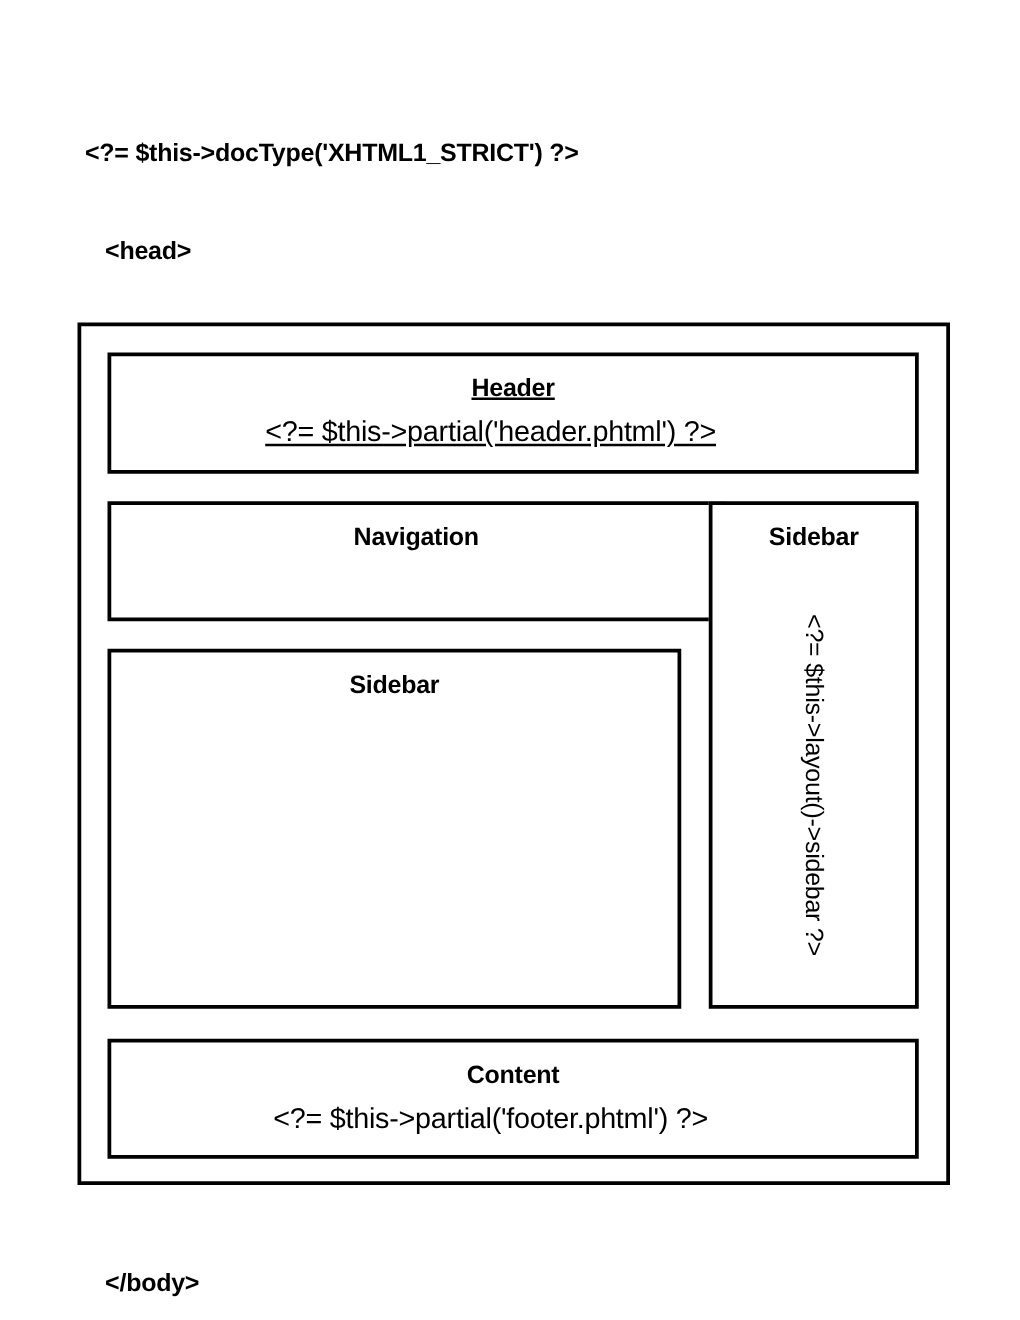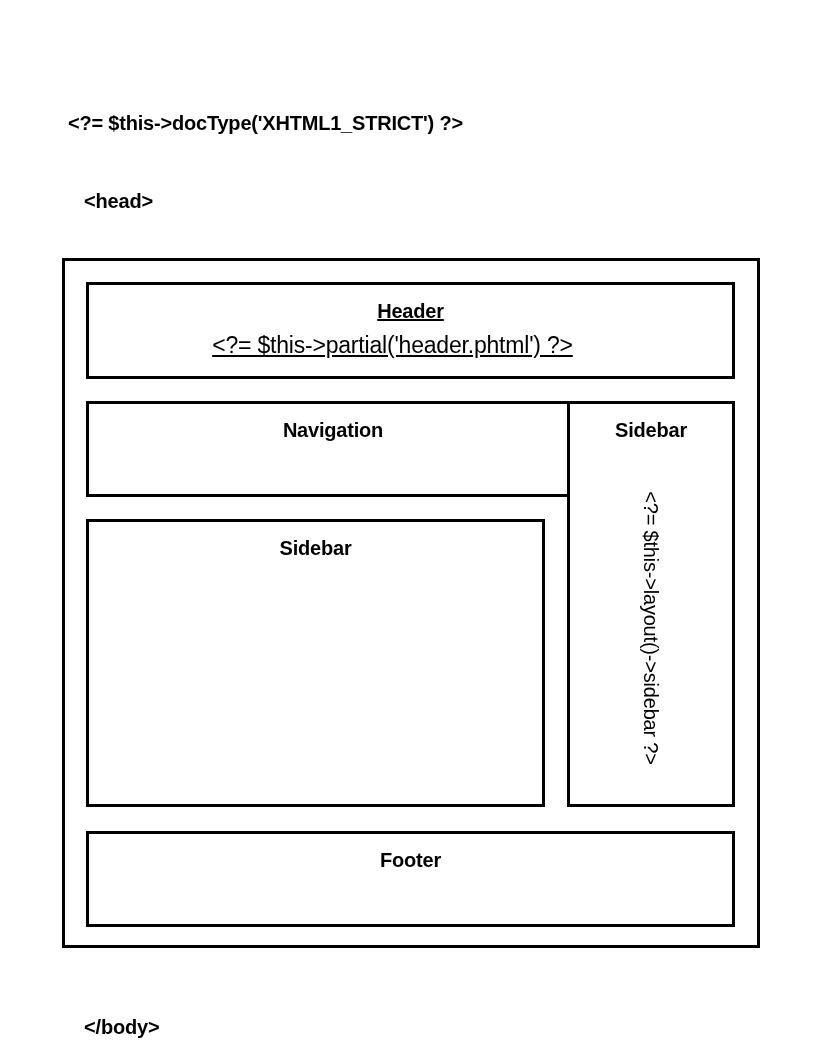--- a/index.html
+++ b/index.html
@@ -170,19 +170,20 @@
 </div>
 
 <div class="region" id="sidebar-region">
   <div class="region-title">Sidebar</div>
   <div class="sidebar-rotated-wrap">
     <div class="sidebar-rotated">&lt;?= $this-&gt;layout()-&gt;sidebar ?&gt;</div>
   </div>
 </div>
 
 <div class="region" id="footer-region">
-  <div class="region-title">Footer</div>
+  <div class="region-title">Content</div>
+  <div class="region-code">&lt;?= $this-&gt;partial('footer.phtml') ?&gt;</div>
 </div>
 
 <div class="code-block-bottom">
   <span class="code-line">   &lt;/body&gt;</span>
   
 </div>
 
 </body></html>

